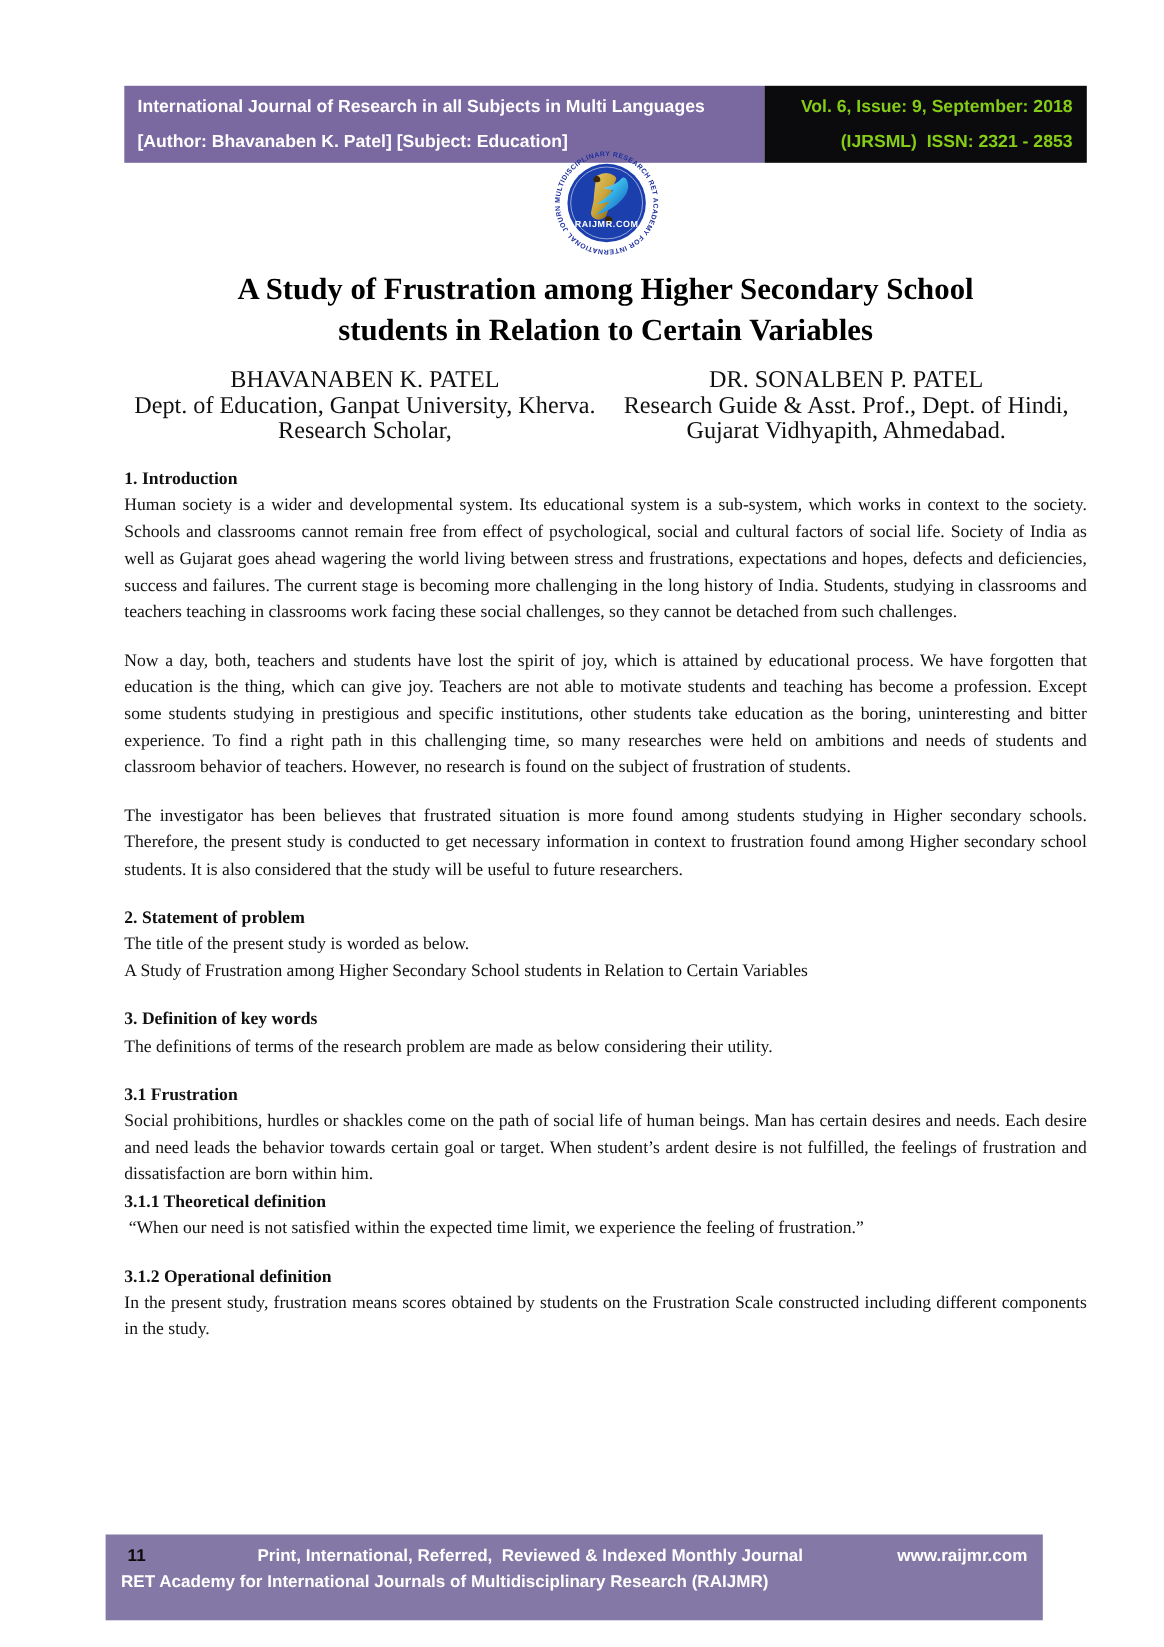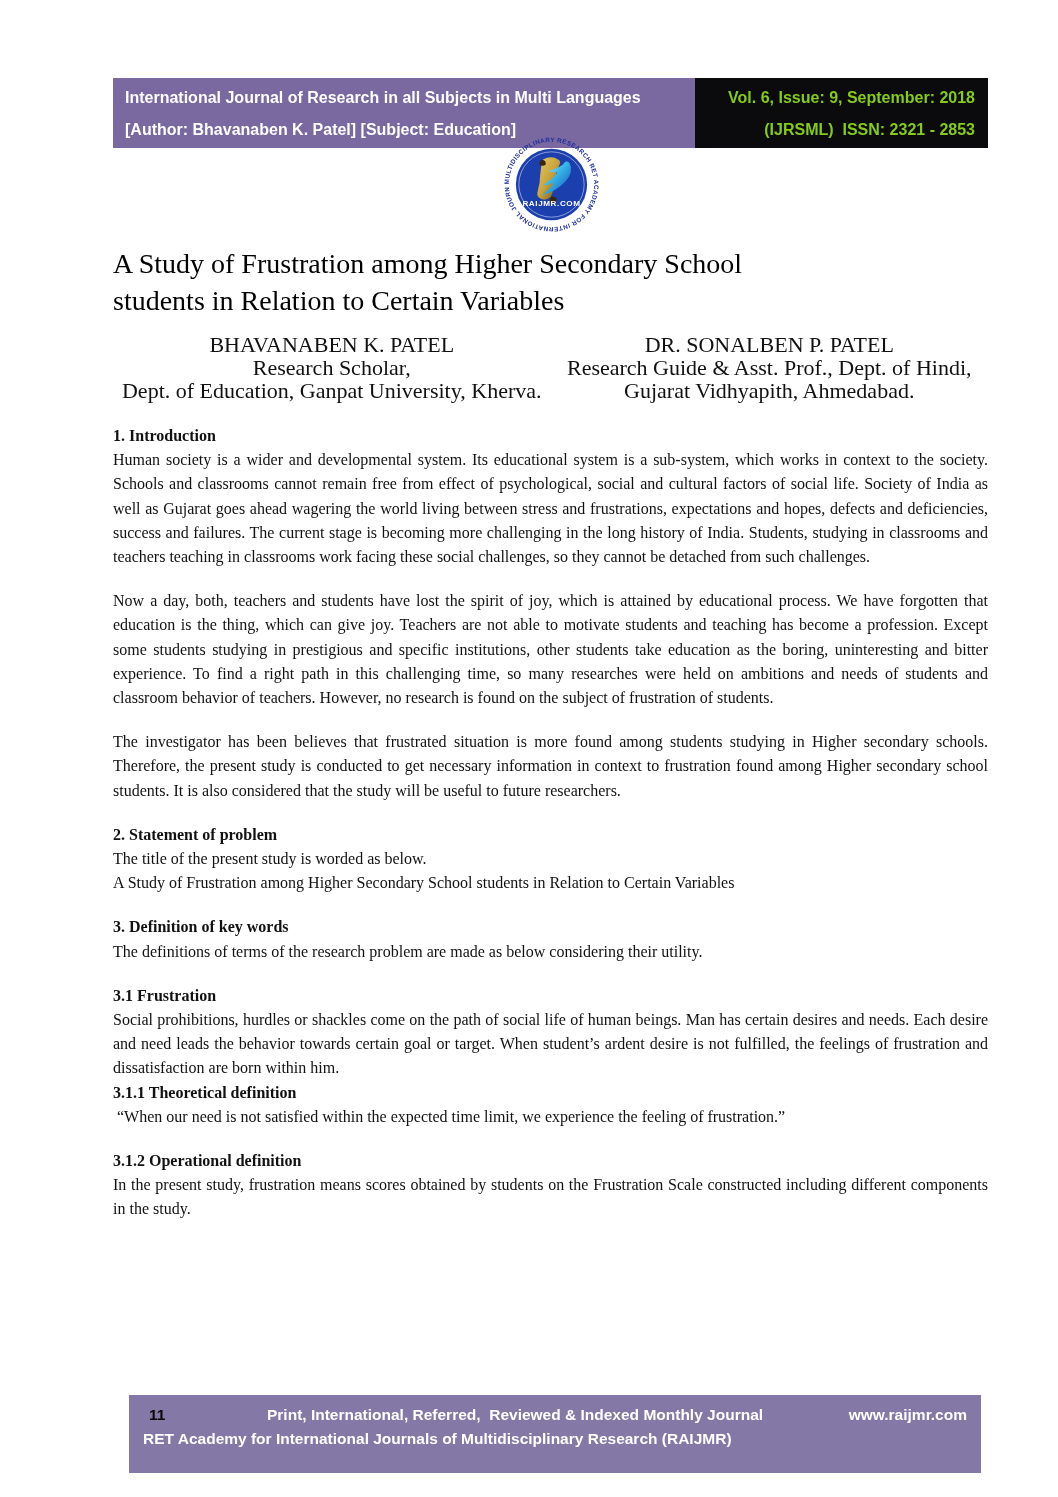--- a/index.html
+++ b/index.html
@@ -29,40 +29,40 @@
     flex:1; background:#0b0b0d; color:#84cc16;
     padding:9px 13px 8px 10px;
     display:flex; flex-direction:column; justify-content:space-between;
     text-align:right; font-size:16px; line-height:21px;
   }
   
   .logo-wrap { position:absolute; left:502px; top:135px; width:99px; height:99px; }
   
   .title {
     position:absolute; left:113px; top:245px; width:875px;
-    text-align:left; font-weight:normal;
+    text-align:center; font-weight:bold;
     font-size:28px; line-height:37px; color:#000000;
   }
   
   .authors {
     position:absolute; left:113px; top:333px; width:875px;
     display:flex;
   }
   .author-col { flex:1; text-align:center; font-size:22px; line-height:23px; }
   
   .body-text {
     position:absolute; left:113px; top:424px; width:875px;
     font-size:16px; line-height:24.2px; text-align:justify;
   }
   .blk-heading { font-weight:bold; text-align:left; }
   .mt { margin-top:20px; }
   .blk-line { text-align:left; }
   
   .footer {
-    position:absolute; left:129px; top:1395px; width:852px; height:78px;
+    position:absolute; left:96px; top:1395px; width:852px; height:78px;
     background:#8478a6; color:#ffffff;
     font-family:"Liberation Sans", sans-serif; font-weight:bold;
     font-size:15.5px; line-height:20px;
     padding:10px 14px 8px 14px;
   }
   .footer-row1 { display:flex; align-items:baseline; }
   .footer-page { color:#0a0a0a; margin-right:16px; margin-left:6px; }
   .footer-line1 { flex:1; text-align:center; }
   .footer-url { text-align:right; }
   .footer-row2 { text-align:left; margin-top:4px; }
@@ -116,22 +116,22 @@
   </div>
 
   <div class="title">
     <div>A Study of Frustration among Higher Secondary School</div>
     <div>students in Relation to Certain Variables</div>
   </div>
 
   <div class="authors">
     <div class="author-col">
       <div>BHAVANABEN K. PATEL</div>
+      <div>Dept. of Education, Ganpat University, Kherva.</div>
       <div>Research Scholar,</div>
-      <div>Dept. of Education, Ganpat University, Kherva.</div>
     </div>
     <div class="author-col">
       <div>DR. SONALBEN P. PATEL</div>
       <div>Research Guide &amp; Asst. Prof., Dept. of Hindi,</div>
       <div>Gujarat Vidhyapith, Ahmedabad.</div>
     </div>
   </div>
 
   <div class="body-text">
     <div class="blk-heading">1. Introduction</div>

